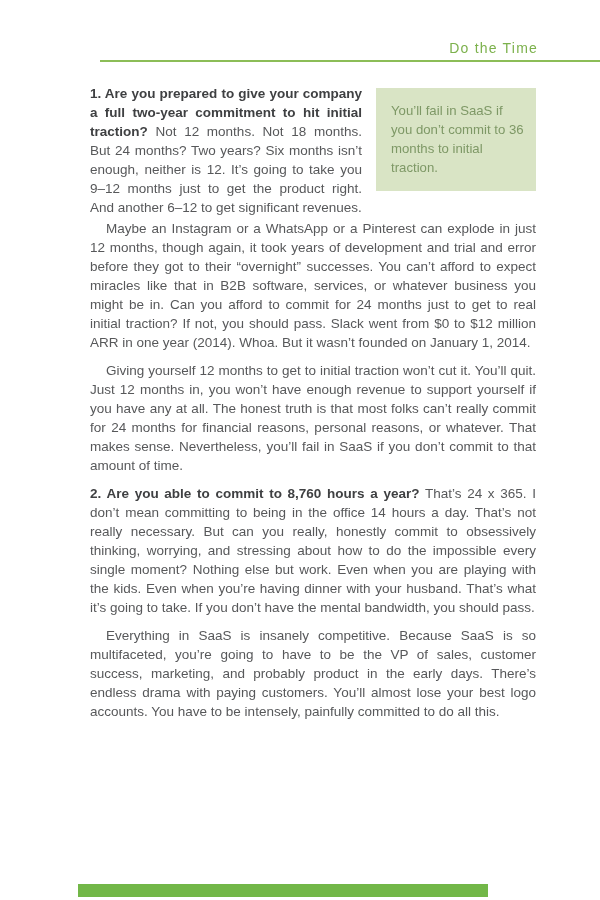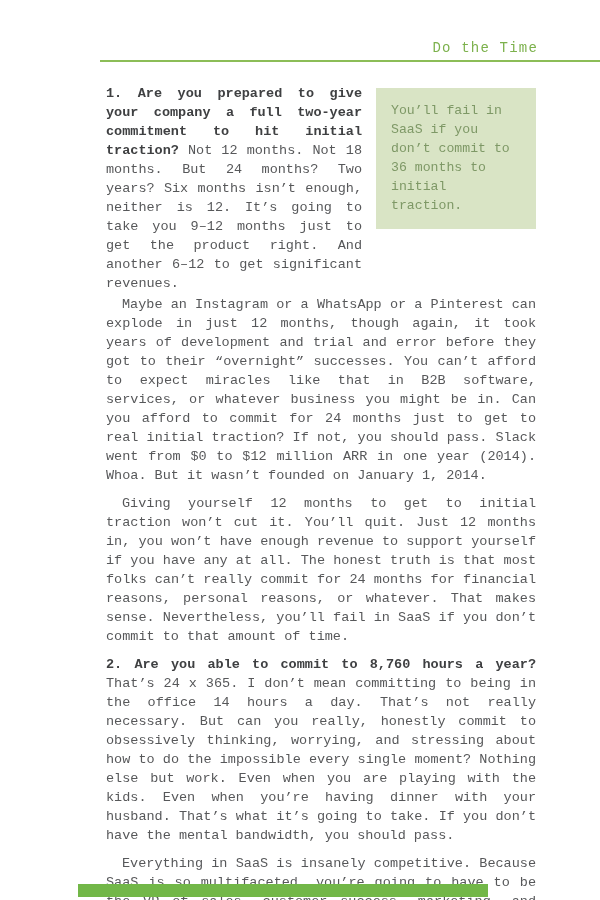--- a/index.html
+++ b/index.html
@@ -7,21 +7,20 @@
     padding: 0;
     background: #ffffff;
     font-family: "Liberation Sans", sans-serif;
   }
   .page {
     position: relative;
     width: 600px;
     height: 900px;
     background: #ffffff;
     overflow: hidden;
-    font-family: Liberation Mono, monospace;
   }
   .running-head {
     position: absolute;
     top: 40px;
     right: 62px;
     font-size: 14px;
     letter-spacing: 1.2px;
     color: #7cb14c;
   }
   .head-rule {
@@ -35,21 +34,21 @@
   .content {
     position: absolute;
     left: 90px;
     top: 84px;
     width: 446px;
     color: #57585a;
     font-size: 13.5px;
     line-height: 19px;
   }
   .content p {
-    margin: 0 0 9px 16px;
+    margin: 0 0 9px 0;
     text-align: justify;
   }
   .content p.indent {
     text-indent: 16px;
   }
   .bold-lead {
     font-weight: bold;
     color: #3f4042;
   }
   .first-row {

